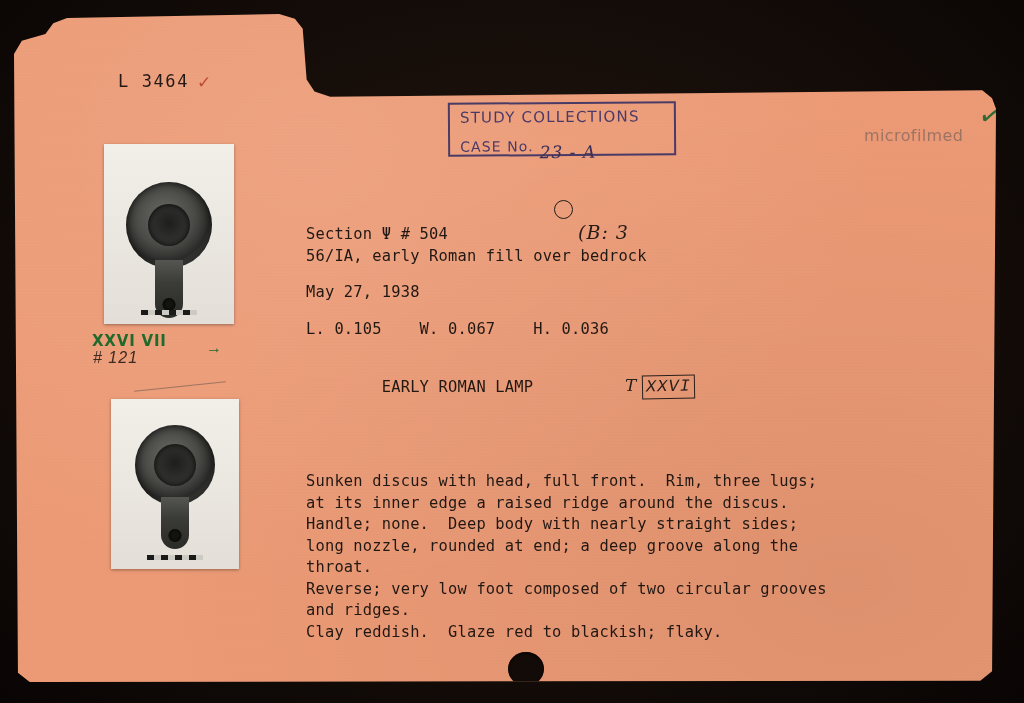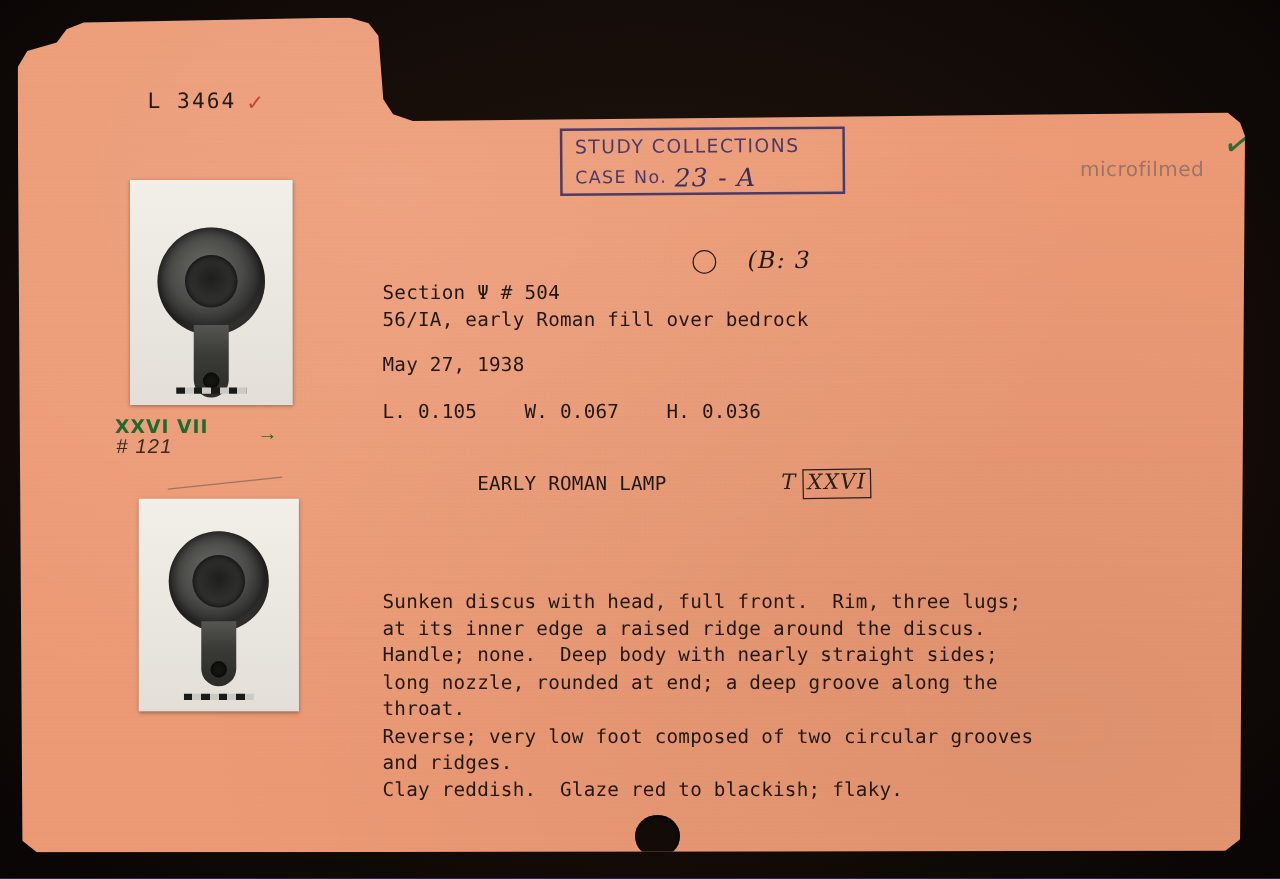--- a/index.html
+++ b/index.html
@@ -96,21 +96,21 @@
     font-family:"DejaVu Sans","Liberation Sans",sans-serif;
     font-size:15px;letter-spacing:1.2px;
   }
   .stamp .l2{
     font-family:"DejaVu Sans","Liberation Sans",sans-serif;
     font-size:14px;letter-spacing:1.1px;margin-top:4px;
     display:flex;align-items:center;gap:6px;
   }
   .stamp .caseno{
     font-family:"DejaVu Serif",serif;font-style:italic;
-    font-size:20px;color:#3b2f57;letter-spacing:1px;
+    font-size:17px;color:#3b2f57;letter-spacing:1px;margin-top:12px;
   }
 
   .microfilmed{
     position:absolute;left:850px;top:112px;
     color:#9d7464;
     font-family:"DejaVu Sans","Liberation Sans",sans-serif;
     font-size:16px;letter-spacing:.4px;
   }
   .mf-check{
     position:absolute;left:965px;top:85px;
@@ -151,20 +151,21 @@
     position:absolute;left:255px;top:-2px;
     font-family:"DejaVu Serif",serif;font-style:italic;
     font-size:17px;color:#2a201a;letter-spacing:1px;
   }
   .t-xxvi .box{
     display:inline-block;
     border:1.4px solid #2a201a;
     padding:0 3px;
     margin-left:5px;
     transform:rotate(-1deg);
+    font-family:Liberation Mono, monospace;
   }
 
   
   .photo{
     position:absolute;
     background:#efeae4;
     box-shadow:0 1px 3px rgba(0,0,0,.35);
   }
   .photo .inner{position:absolute;inset:0;overflow:hidden;}
 
@@ -252,21 +253,21 @@
       <div class="l2">
         <span>CASE No.</span>
         <span class="caseno">23 - A</span>
       </div>
     </div>
 
     <div class="microfilmed">microfilmed</div>
     <div class="mf-check">✓</div>
 
     <div class="cb-ring"></div>
-    <div class="cb hand" style="left:584px;">(B: 3</div>
+    <div class="cb hand" style="left:564px;margin-top:24px;">(B: 3</div>
 
     <div class="photo" id="photo1">
       <div class="inner">
         <div class="photo-bg"></div>
         <div class="lamp-top"></div>
         <div class="lamp-nozzle"></div>
         <div class="lamp-scale"></div>
       </div>
     </div>
 

